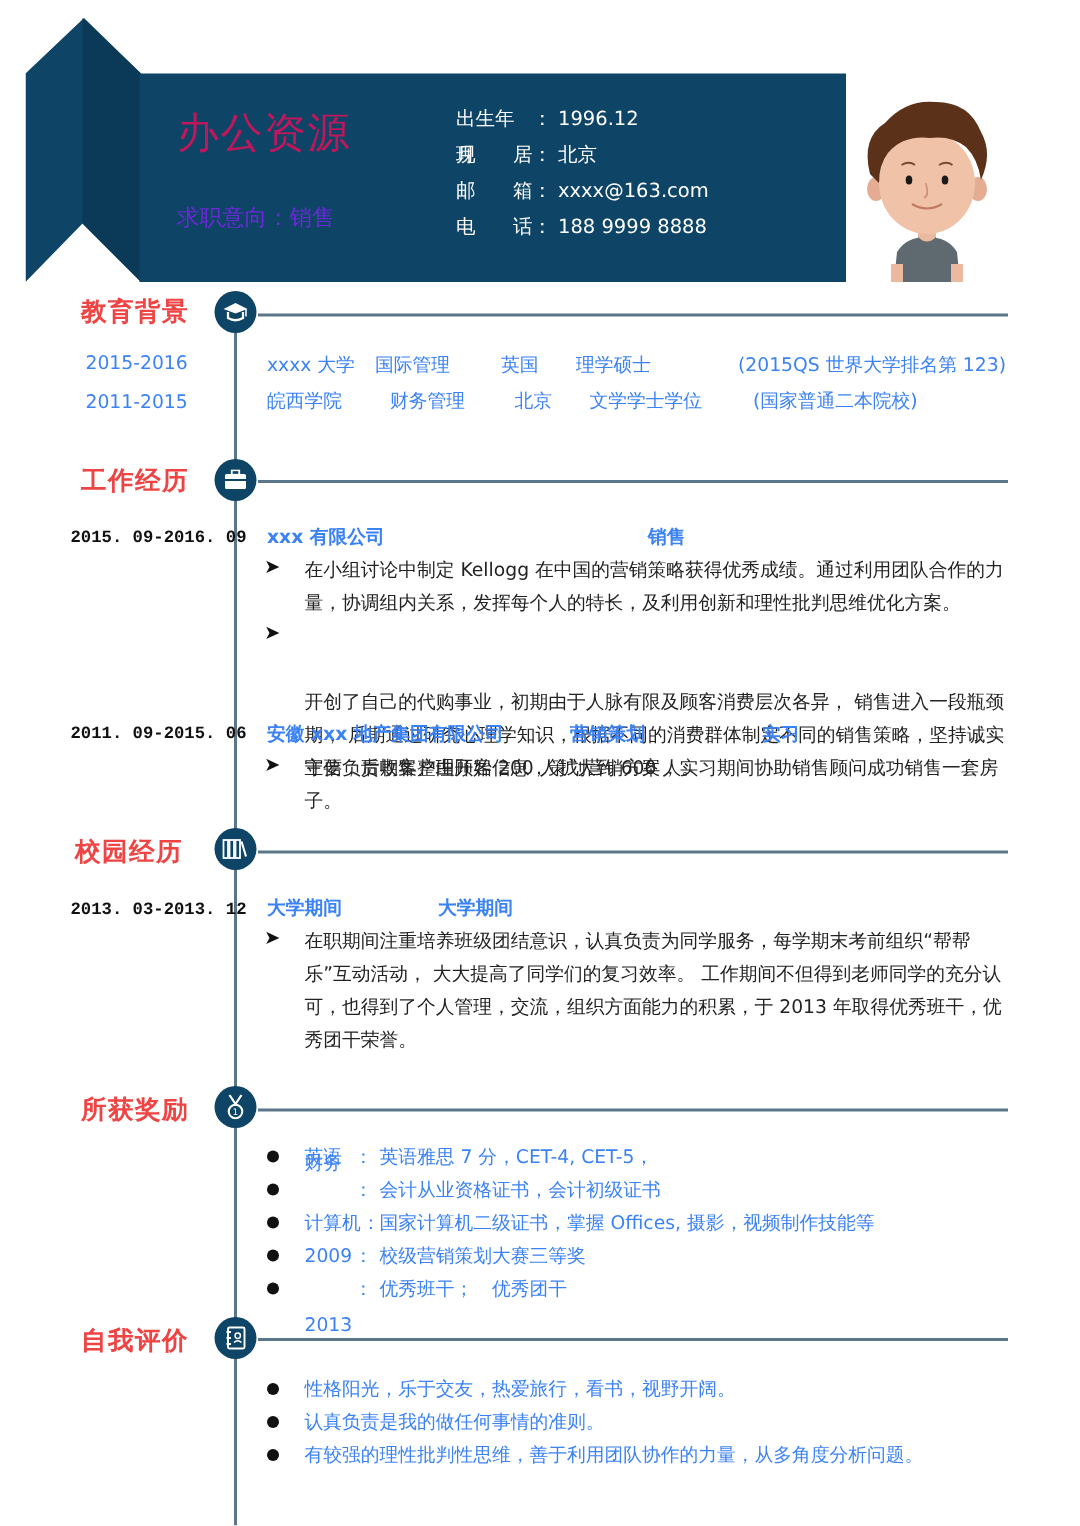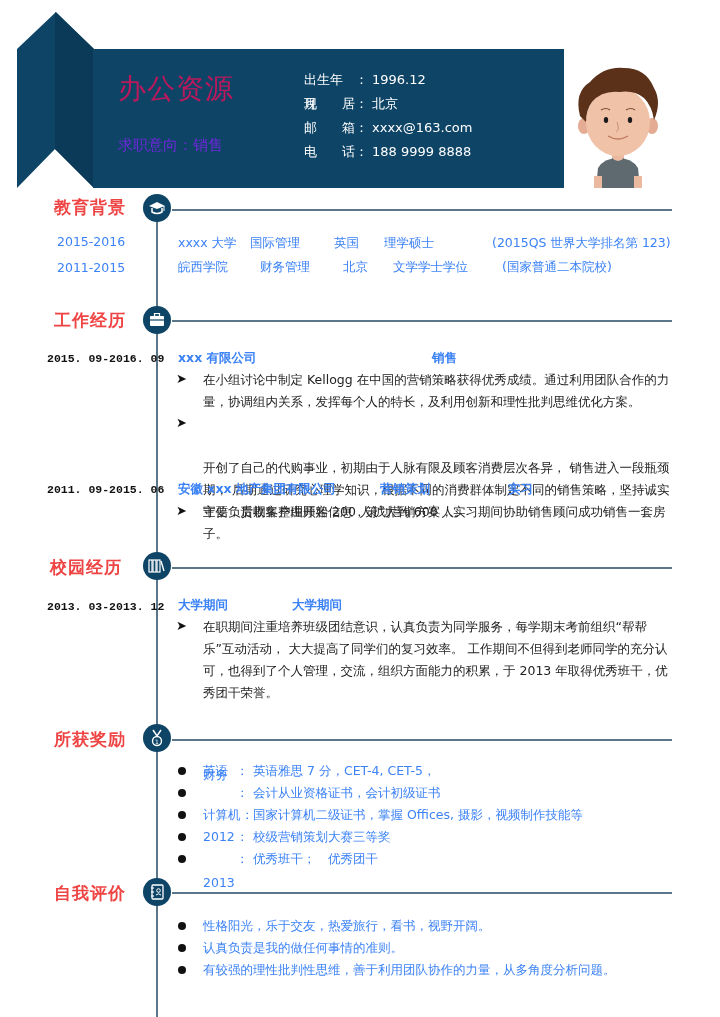--- a/index.html
+++ b/index.html
@@ -185,21 +185,21 @@
 <div class="txt" style="left:203px;top:767px;">财务</div>
 <div class="txt" style="left:236px;top:785px;">：</div>
 <div class="txt" style="left:253px;top:785px;">会计从业资格证书，会计初级证书</div>
 
 <div class="dot" style="top:811px;"></div>
 <div class="txt" style="left:203px;top:807px;">计算机</div>
 <div class="txt" style="left:241px;top:807px;">：</div>
 <div class="txt" style="left:253px;top:807px;">国家计算机二级证书，掌握 Offices, 摄影，视频制作技能等</div>
 
 <div class="dot" style="top:833px;"></div>
-<div class="txt" style="left:203px;top:829px;">2012</div>
+<div class="txt" style="left:203px;top:829px;">2009</div>
 <div class="txt" style="left:236px;top:829px;">：</div>
 <div class="txt" style="left:253px;top:829px;">校级营销策划大赛三等奖</div>
 
 <div class="dot" style="top:855px;"></div>
 <div class="txt" style="left:203px;top:851px;margin-top:24px;">2013</div>
 <div class="txt" style="left:236px;top:851px;">：</div>
 <div class="txt" style="left:253px;top:851px;">优秀班干；　优秀团干</div>
 
 <div class="section-title" style="left:54px;top:882px;">自我评价</div>
 <div class="sec-icon" style="top:878px;">

